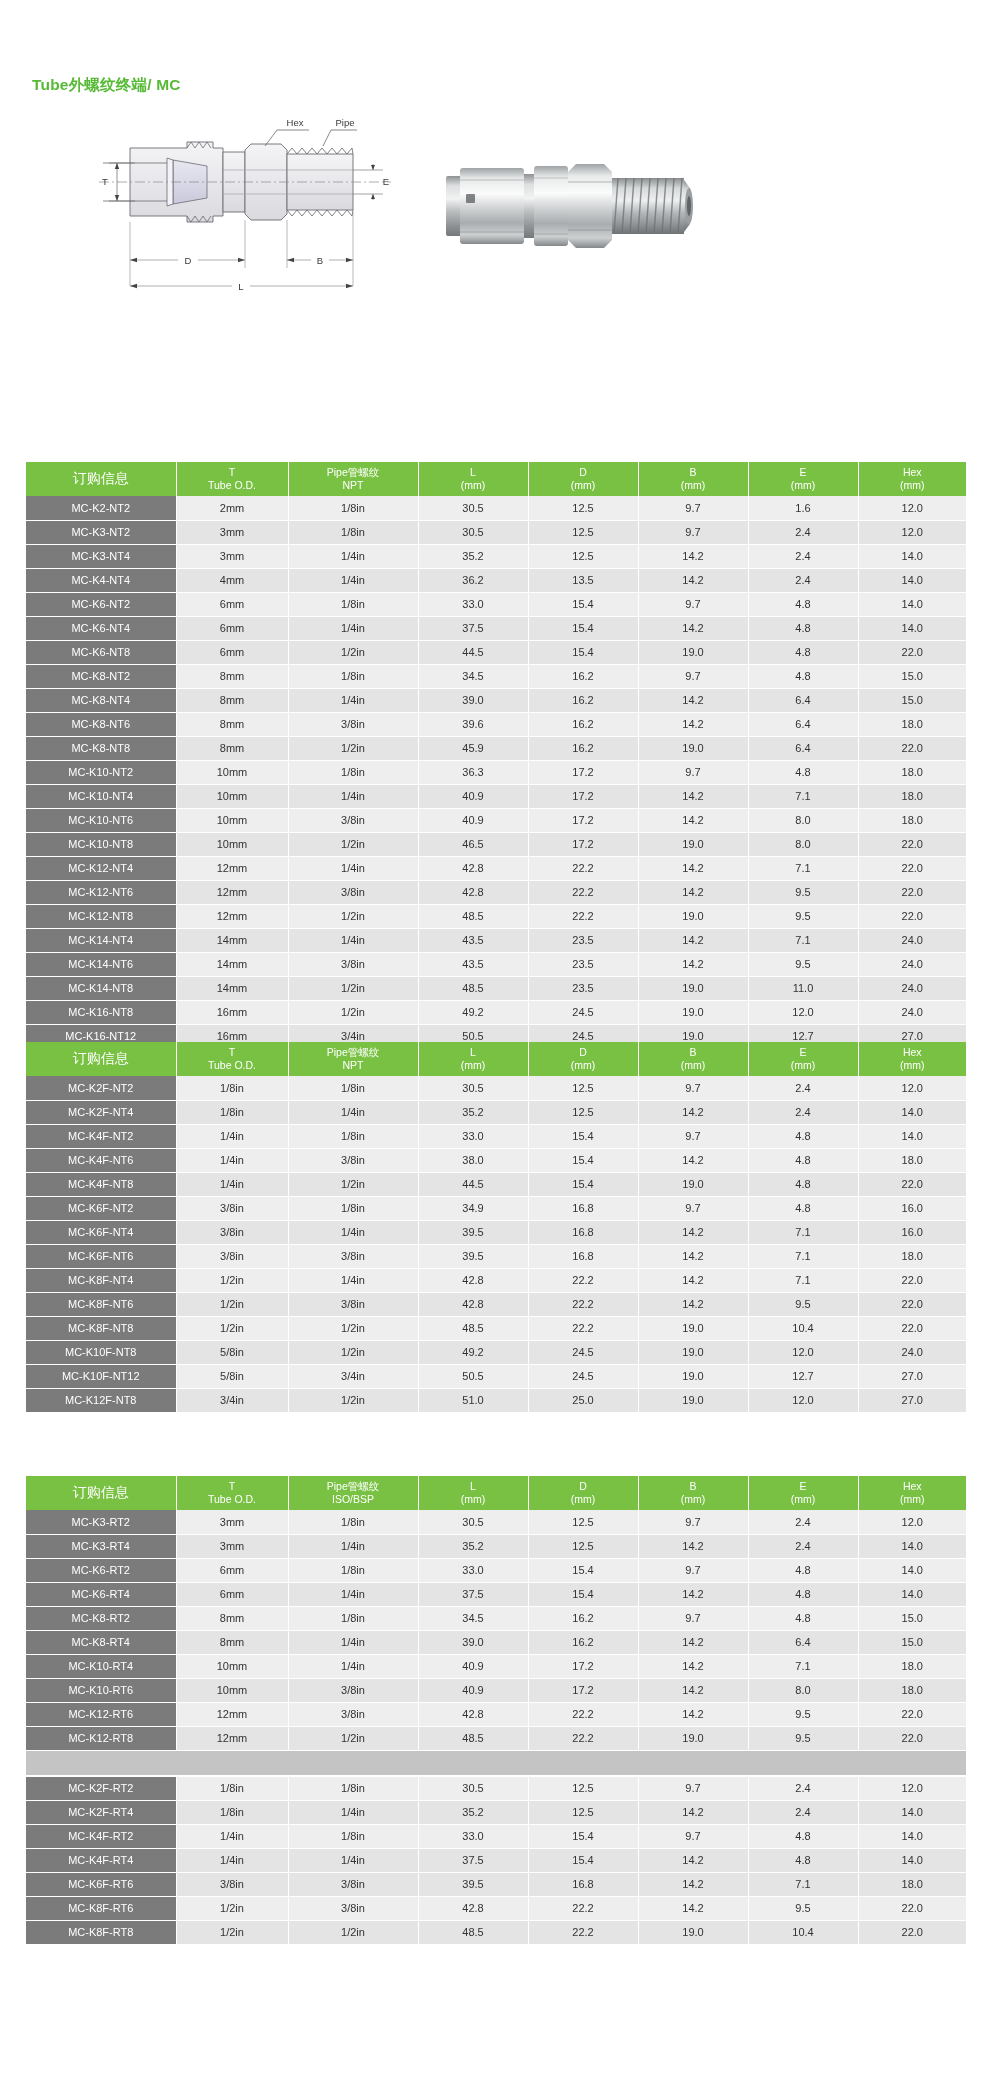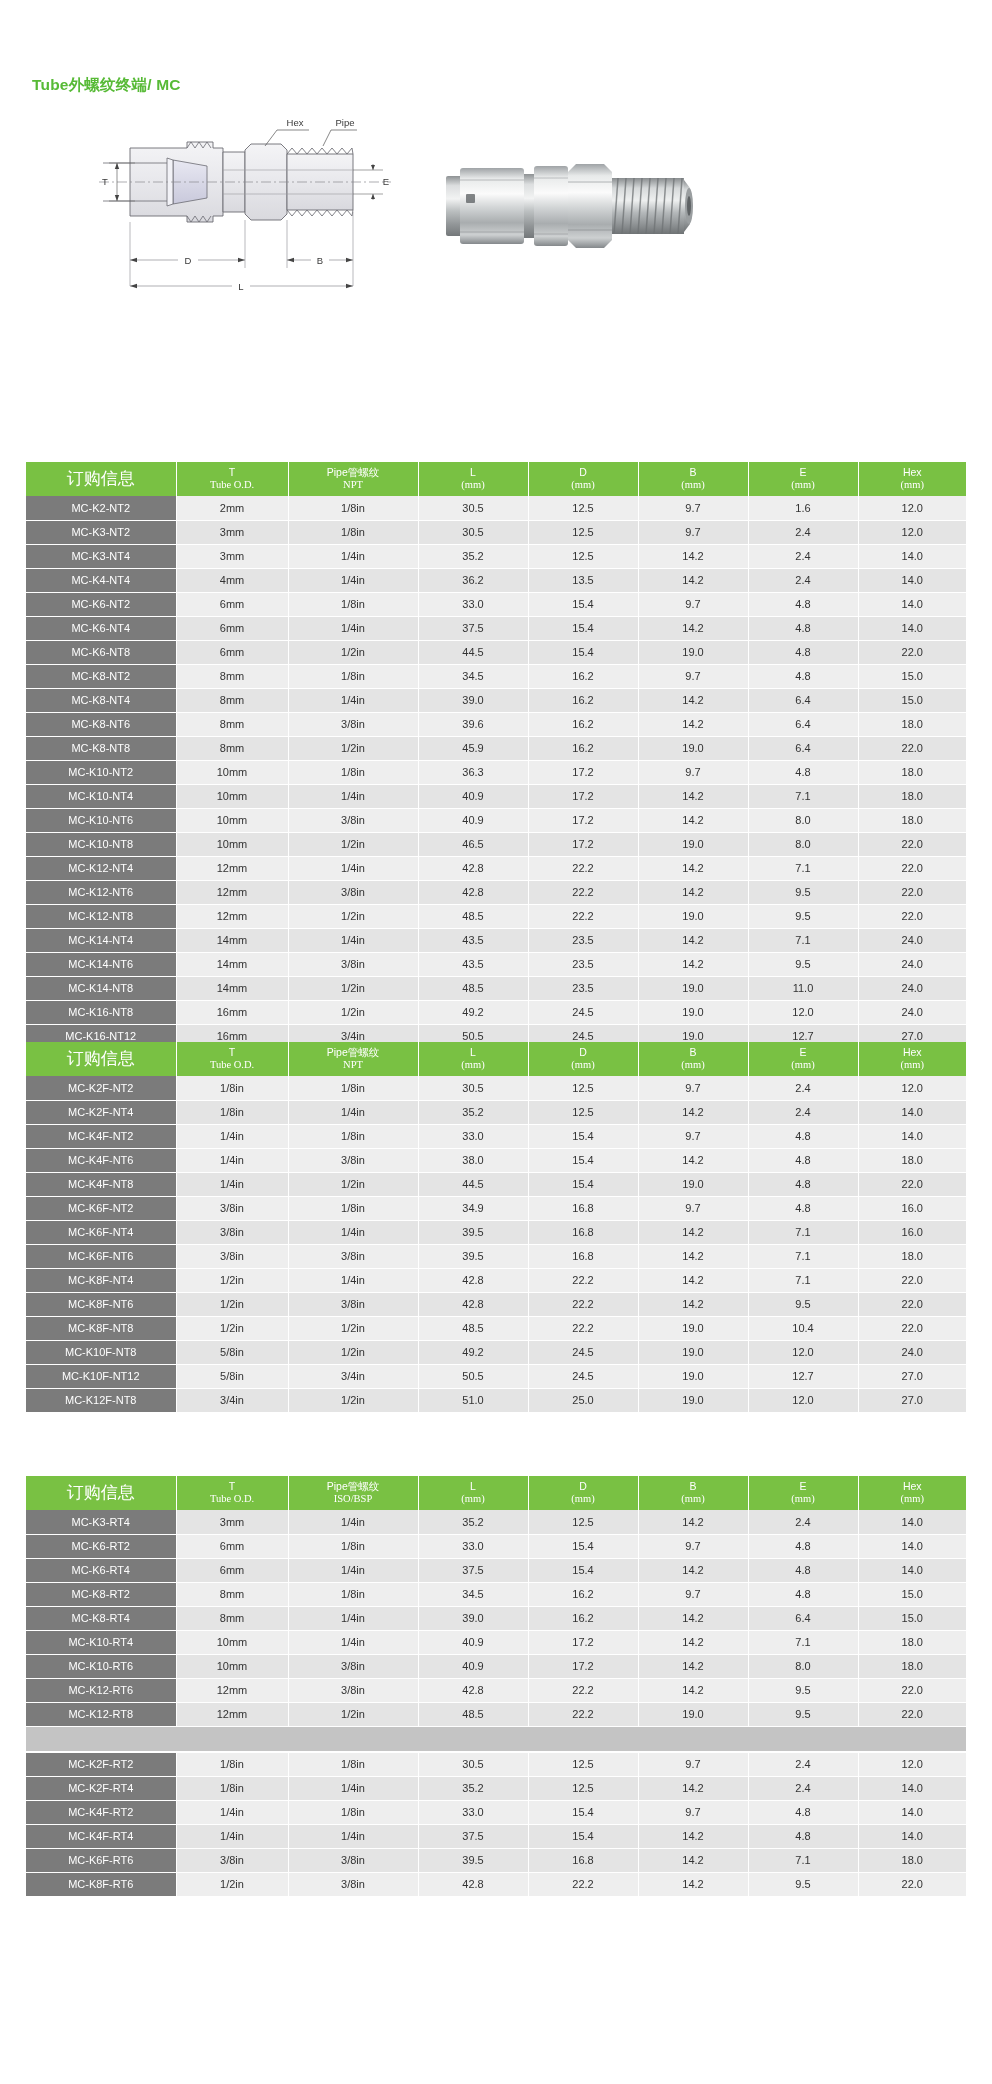--- a/index.html
+++ b/index.html
@@ -57,22 +57,22 @@
     font-weight: normal;
     text-align: center;
     height: 34px;
     line-height: 1.22;
     border-right: 1px solid #ffffff;
     vertical-align: middle;
     padding: 2px 0;
   }
   .hdr-row th:last-child { border-right: none; }
   .hdr-row th .l1 { display: block; }
-  .hdr-row th .l2 { display: block; font-family: Liberation Serif, serif; }
-  .hdr-row th.ord { font-size: 17px; }
+  .hdr-row th .l2 { display: block; }
+  .hdr-row th.ord { font-size: 14px; }
 
   .data-row td {
     height: 24px;
     font-size: 11px;
     text-align: center;
     vertical-align: middle;
     color: #333;
     border-bottom: 1px solid #ffffff;
     border-right: 1px solid #ffffff;
   }
@@ -789,20 +789,30 @@
           <span class="l1">E</span>
           <span class="l2">(mm)</span>
         </th>
         <th>
           <span class="l1">Hex</span>
           <span class="l2">(mm)</span>
         </th>
       </tr>
     </thead>
     <tbody>
+        <tr class="data-row even">
+          <td class="code">MC-K3-RT2</td>
+          <td class="val">3mm</td>
+          <td class="val">1/8in</td>
+          <td class="val">30.5</td>
+          <td class="val">12.5</td>
+          <td class="val">9.7</td>
+          <td class="val">2.4</td>
+          <td class="val">12.0</td>
+        </tr>
         <tr class="data-row odd">
           <td class="code">MC-K3-RT4</td>
           <td class="val">3mm</td>
           <td class="val">1/4in</td>
           <td class="val">35.2</td>
           <td class="val">12.5</td>
           <td class="val">14.2</td>
           <td class="val">2.4</td>
           <td class="val">14.0</td>
         </tr>
@@ -946,16 +956,26 @@
         <tr class="data-row even">
           <td class="code">MC-K8F-RT6</td>
           <td class="val">1/2in</td>
           <td class="val">3/8in</td>
           <td class="val">42.8</td>
           <td class="val">22.2</td>
           <td class="val">14.2</td>
           <td class="val">9.5</td>
           <td class="val">22.0</td>
         </tr>
+        <tr class="data-row odd">
+          <td class="code">MC-K8F-RT8</td>
+          <td class="val">1/2in</td>
+          <td class="val">1/2in</td>
+          <td class="val">48.5</td>
+          <td class="val">22.2</td>
+          <td class="val">19.0</td>
+          <td class="val">10.4</td>
+          <td class="val">22.0</td>
+        </tr>
       </tbody>
   </table>
 
 </div>
 
 </body></html>

